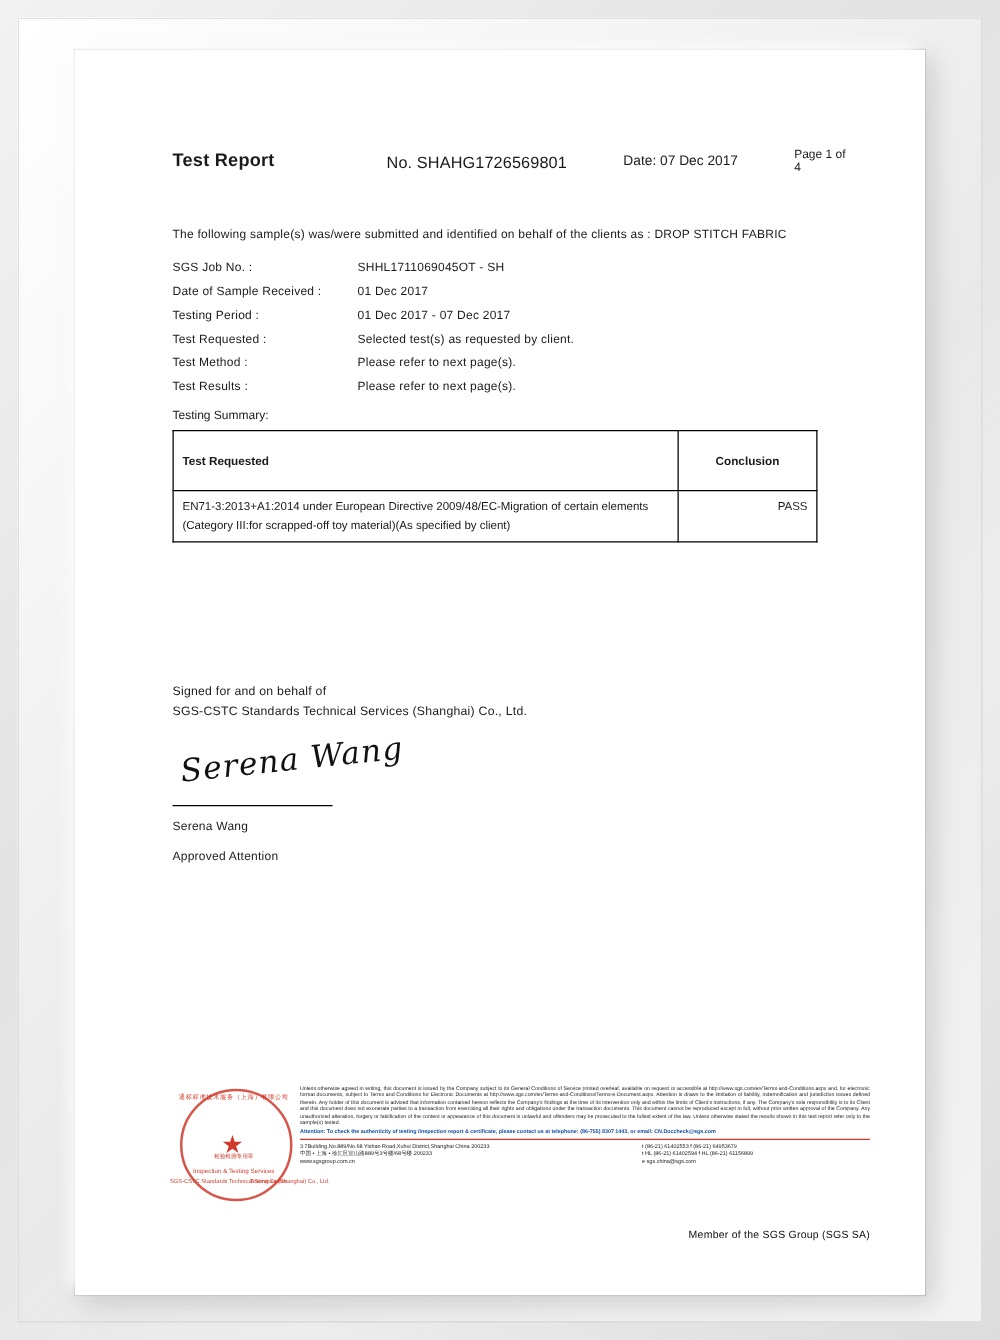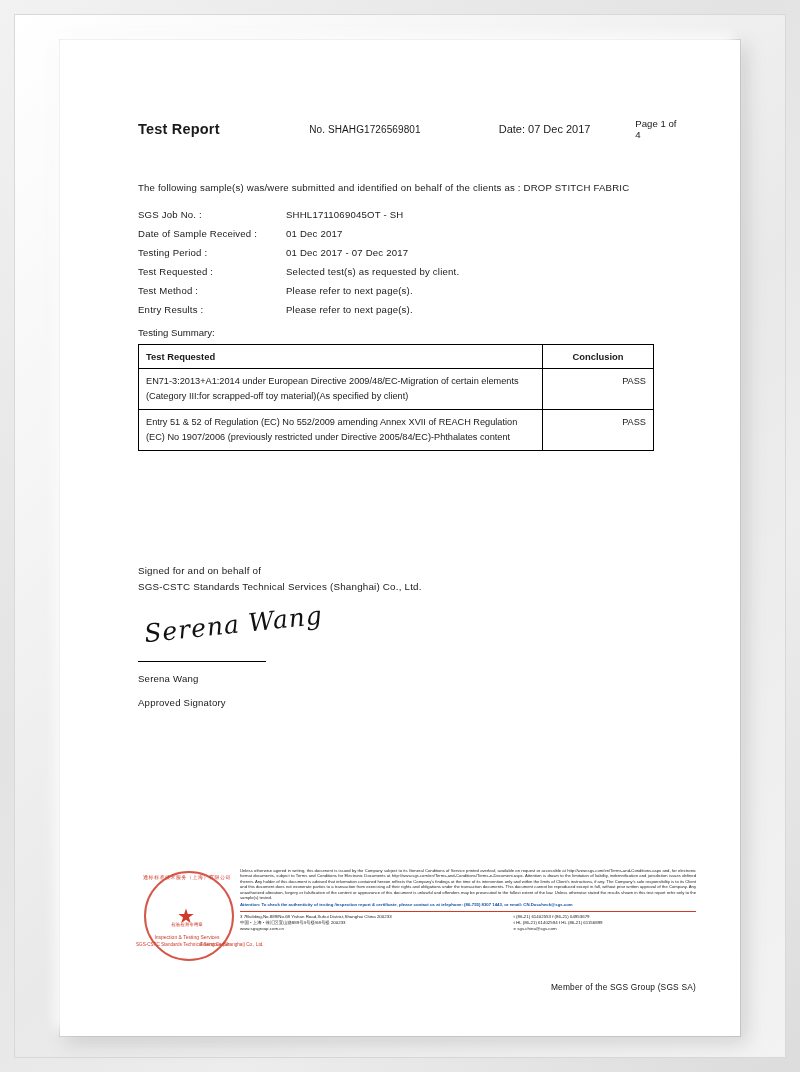--- a/index.html
+++ b/index.html
@@ -102,21 +102,21 @@
     align-items: center;
     font-size: 12.5px;
   }
   .report-title {
     font-weight: bold;
     font-size: 14.5px;
     letter-spacing: 0.2px;
     width: 188px;
   }
   .report-no {
-    font-size: 10px;
+    font-size: 13px;
     width: 208px;
     letter-spacing: 0.1px;
   }
   .report-date {
     font-size: 11px;
     width: 150px;
   }
   .report-page {
     font-size: 9.6px;
   }
@@ -167,21 +167,21 @@
     border: 1px solid #000;
     padding: 5px 7px;
     text-align: left;
     vertical-align: top;
     line-height: 15px;
   }
   table.summary th {
     font-weight: bold;
     text-align: center;
     font-size: 9.4px;
-    padding: 4px 6px;
+    padding: 16px 6px;
   }
   table.summary th.col-test { text-align: left; padding-left: 7px; }
   table.summary td.conclusion {
     text-align: right;
     width: 96px;
   }
   table.summary th.col-conc { width: 96px; }
 
   
   .sign-block {
@@ -360,55 +360,51 @@
       </div>
       <div class="field-row">
         <div class="field-label">Test Requested :</div>
         <div class="field-value">Selected test(s) as requested by client.</div>
       </div>
       <div class="field-row">
         <div class="field-label">Test Method :</div>
         <div class="field-value">Please refer to next page(s).</div>
       </div>
       <div class="field-row">
-        <div class="field-label">Entry Results :</div>
+        <div class="field-label">Test Results :</div>
         <div class="field-value">Please refer to next page(s).</div>
       </div>
     </div>
 
     <div class="result-summary">Testing Summary:</div>
 
     <table class="summary">
       <thead>
         <tr>
           <th class="col-test">Test Requested</th>
           <th class="col-conc">Conclusion</th>
         </tr>
       </thead>
       <tbody>
         <tr>
           <td>EN71-3:2013+A1:2014 under European Directive 2009/48/EC-Migration of certain elements (Category III:for scrapped-off toy material)(As specified by client)</td>
           <td class="conclusion">PASS</td>
         </tr>
-        <tr>
-          <td>Entry 51 &amp; 52 of Regulation (EC) No 552/2009 amending Annex XVII of REACH Regulation (EC) No 1907/2006 (previously restricted under Directive 2005/84/EC)-Phthalates content</td>
-          <td class="conclusion">PASS</td>
-        </tr>
       </tbody>
     </table>
 
     <div class="sign-block">
       <div>Signed for and on behalf of</div>
       <div>SGS-CSTC Standards Technical Services (Shanghai) Co., Ltd.</div>
       <div class="signature">
         <span class="sig-script">Serena Wang</span>
         <div class="sig-line"></div>
       </div>
       <div class="sig-name">Serena Wang</div>
-      <div class="sig-name">Approved Signatory</div>
+      <div class="sig-name">Approved Attention</div>
     </div>
 
   </div>
 
   <div class="footer">
     <div class="footer-row">
 
       <div class="stamp">
         <div class="stamp-circle"></div>
         <div class="stamp-top-text">通标标准技术服务（上海）有限公司</div>

